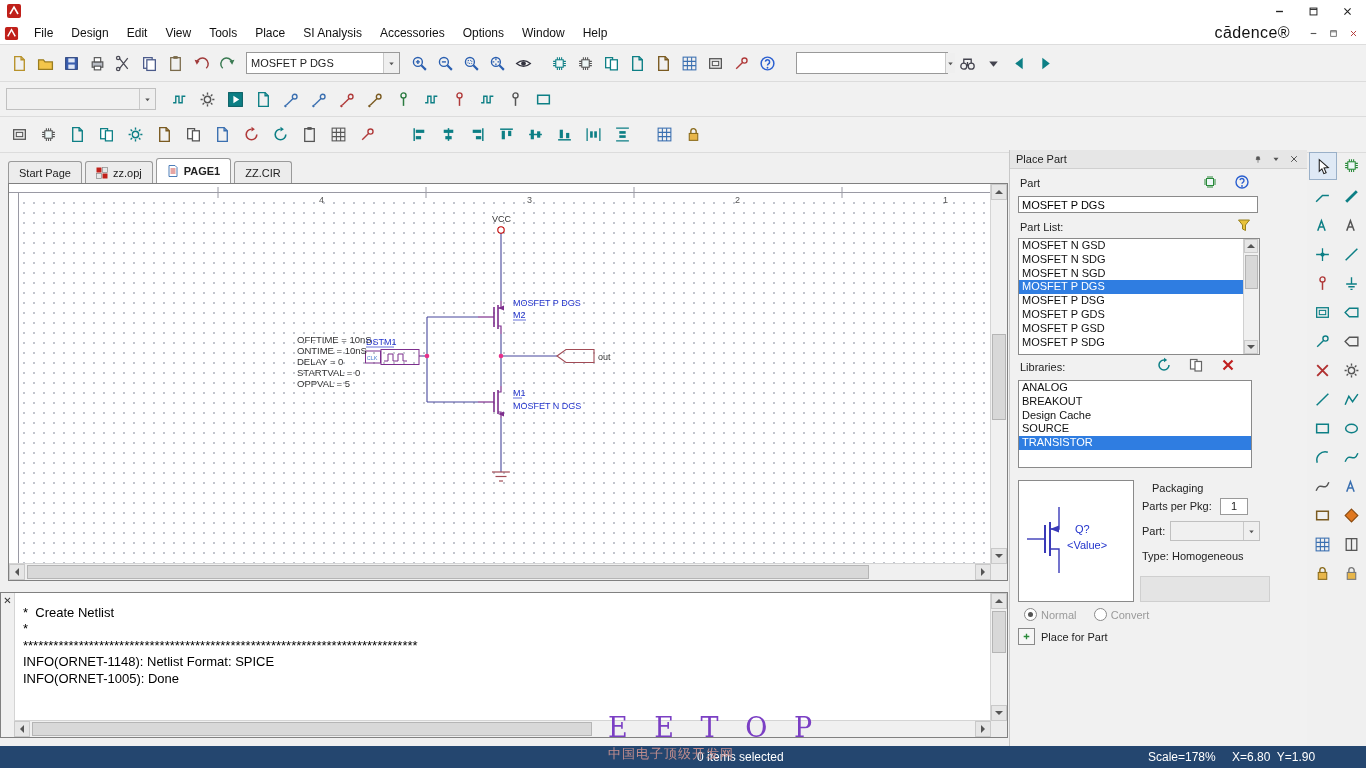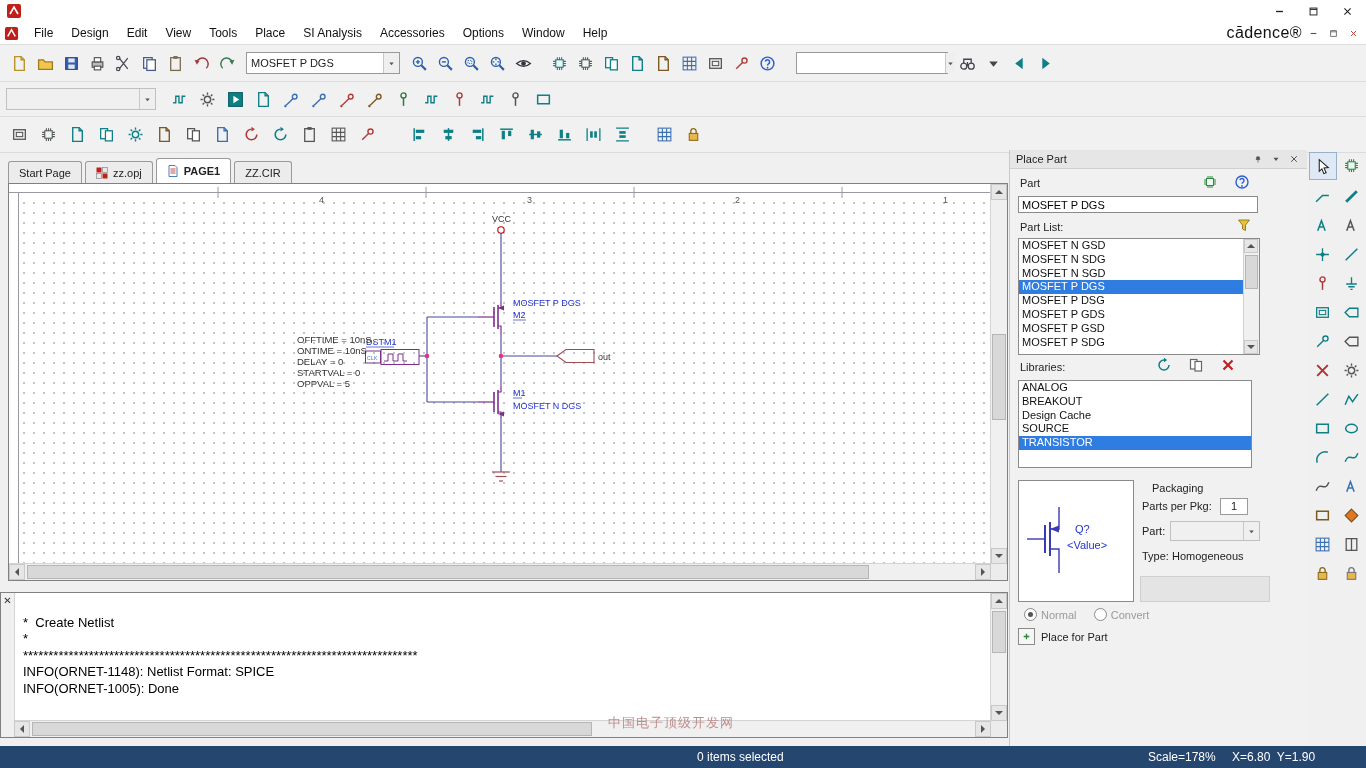--- a/index.html
+++ b/index.html
@@ -15,21 +15,21 @@
   #titlebar .winbtns{margin-left:auto;display:flex;}
   .winbtn{width:34px;height:20px;display:flex;align-items:center;justify-content:center;color:#222;}
   .winbtn svg{width:11px;height:11px;}
 
   
   #menubar{position:absolute;left:0;top:22px;right:0;height:22px;background:#fff;border-bottom:1px solid #ddd;
            display:flex;align-items:center;}
   #menubar .appico{width:15px;height:15px;margin:0 6px 0 4px;}
   .menu-item{padding:0 9px;font-size:12px;color:#111;}
   #menubar .right{margin-left:auto;display:flex;align-items:center;gap:2px;padding-right:4px;}
-  #cadence{font-size:16px;font-weight:500;letter-spacing:.4px;color:#111;}
+  #cadence{font-size:16px;font-weight:500;letter-spacing:.4px;color:#111;margin-right:12px;}
   .mdibtn{width:18px;height:16px;display:flex;align-items:center;justify-content:center;color:#555;}
   .mdibtn svg{width:9px;height:9px;}
   .mdibtn.close{color:#b03030;}
 
   
   .tb{position:absolute;left:0;right:0;background:#f1f1f1;display:flex;align-items:center;padding:0 6px;
       border-bottom:1px solid #dcdcdc;}
   #tb1{top:45px;height:36px;}
   #tb2{top:82px;height:34px;}
   #tb3{top:117px;height:35px;}
@@ -68,21 +68,21 @@
   .tri.up{border-bottom-color:#555;margin-top:-4px;}
   .tri.down{border-top-color:#555;margin-bottom:-4px;}
   .tri.left{border-right-color:#555;margin-left:-4px;}
   .tri.right{border-left-color:#555;margin-right:-4px;}
   .thumb{position:absolute;background:#d8d8d8;border:1px solid #b5b5b5;box-sizing:border-box;}
 
   
   #log{position:absolute;left:0;top:592px;width:1008px;height:146px;background:#fff;border:1px solid #808080;box-sizing:border-box;}
   #log .gutter{position:absolute;left:0;top:0;bottom:0;width:13px;background:#f0f0f0;border-right:1px solid #d4d4d4;}
   #log .gutter .x{width:13px;height:14px;display:flex;align-items:center;justify-content:center;color:#333;font-size:10px;}
-  #logbody{position:absolute;left:14px;top:0;right:16px;bottom:16px;padding:22px 8px;font-size:13px;line-height:16.4px;
+  #logbody{position:absolute;left:14px;top:0;right:16px;bottom:16px;padding:12px 8px;font-size:13px;line-height:16.4px;
            color:#000;overflow:hidden;white-space:nowrap;}
   .logline{white-space:pre;}
 
   
   #pp{position:absolute;left:1009px;top:150px;width:298px;height:596px;background:#f1f1f1;border-left:1px solid #c8c8c8;box-sizing:border-box;}
   #pp .hdr{position:absolute;left:0;top:0;right:0;height:18px;background:#e6e6e6;border-bottom:1px solid #d0d0d0;
            display:flex;align-items:center;padding:0 6px;font-size:11px;color:#222;}
   #pp .hdr .hb{margin-left:auto;display:flex;gap:4px;}
   #pp .hdr .hbi{width:14px;height:14px;color:#555;display:flex;align-items:center;justify-content:center;}
   #pp .hdr .hbi svg{width:10px;height:10px;}
@@ -1315,20 +1315,21 @@
       </svg>
     </span>
     <span class="tbi" style="color: rgb(119, 119, 119);">
       <svg viewBox="0 0 16 16">
         <use href="#sym-lock"></use>
       </svg>
     </span>
   </div>
 
 <div id="wm">
+  <div class="big">E E T O P</div>
   <div class="sub">中国电子顶级开发网</div>
 </div>
 
 <div id="statusbar">
   <span style="left:697px;">0 items selected</span>
   <span style="left:1148px;">Scale=178%</span>
   <span style="left:1232px;">X=6.80  Y=1.90</span>
 </div>
 
 </body></html>

